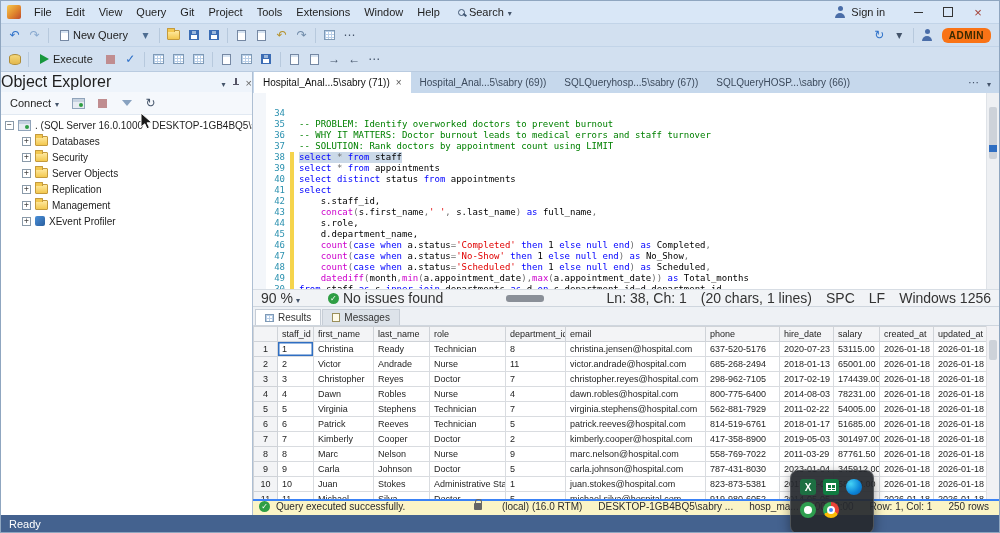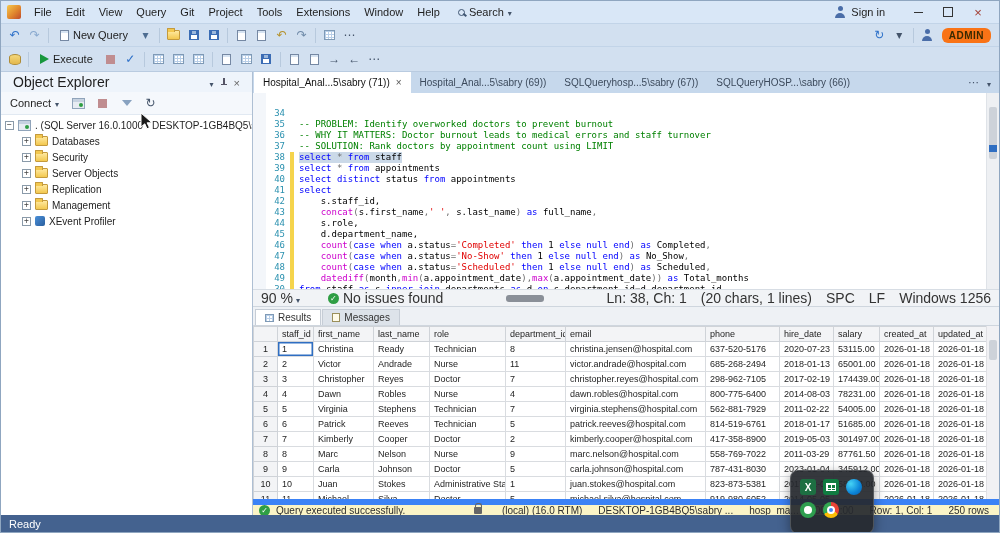--- a/index.html
+++ b/index.html
@@ -52,21 +52,21 @@
   .k-pin{width:8px;height:9px;position:relative;display:inline-block}
   .k-pin::before{content:"";position:absolute;left:3px;top:0;width:2px;height:6px;background:#556}
   .k-pin::after{content:"";position:absolute;left:1px;top:6px;width:6px;height:1px;background:#556}
   .k-lock{width:8px;height:7px;background:#666;border-radius:1px;position:relative;display:inline-block;margin-right:4px}
   .k-lock::before{content:"";position:absolute;left:1.5px;top:-4px;width:5px;height:4px;border:1.5px solid #666;border-bottom:none;border-radius:3px 3px 0 0}
   .xglyph::after{content:"×";color:#666;font-size:11px}
   
   .main{flex:1;display:flex;min-height:0}
   
   .oe{width:252px;background:#f5f8fc;border-right:1px solid #aebfd3;display:flex;flex-direction:column;flex:0 0 auto}
-  .oe-head{height:20px;display:flex;align-items:center;padding:0 12px;font-size:14px;background:#eef4fb;border-bottom:1px sol1d #d7e2ef;gap:6px}
+  .oe-head{height:20px;display:flex;align-items:center;padding:0 0;font-size:16px;background:#eef4fb;border-bottom:1px sol1d #d7e2ef;gap:6px}
   .oe-head .t{flex:1;white-space:nowrap}
   .oe-tools{height:23px;display:flex;align-items:center;padding:0 4px;gap:5px;border-bottom:1px solid #e1e9f2}
   .connect{display:flex;align-items:center;gap:4px;font-size:11px;padding:1px 5px;white-space:nowrap}
   .tree{flex:1;background:#fff;padding-top:2px;font-size:10px;overflow:hidden}
   .trow{height:16px;display:flex;align-items:center;gap:4px;padding-left:4px;white-space:nowrap}
   .trow.child{padding-left:21px}
   .expbox{width:9px;height:9px;border:1px solid #8a9aa9;background:#fff;display:flex;align-items:center;justify-content:center;flex:0 0 auto;font:8px/8px "DejaVu Sans Mono",monospace;color:#444}
   .expbox.minus::after{content:"−"}
   .expbox.plus::after{content:"+"}
   
@@ -108,21 +108,21 @@
   .mi-msg{width:8px;height:9px;background:#fffbe8;border:1px solid #9a8f5a}
   .grid{flex:1;background:#fff;position:relative;overflow:hidden;border-top:1px solid #cfd6de;min-height:0}
   table{border-collapse:collapse;table-layout:fixed;font-size:9px}
   th,td{border:1px solid #d9dce0;padding:0 4px;height:14px;overflow:hidden;white-space:nowrap;text-align:left;font-weight:normal;line-height:14px}
   thead th{background:#f3f4f6;border-color:#cfd3d8}
   .rowh{background:#f3f4f6;border-color:#cfd3d8;text-align:center;color:#222}
   td.selcell{box-shadow:inset 0 0 0 1.5px #2f6ec2}
   .gridscroll{position:absolute;top:0;right:0;bottom:0;width:13px;background:#f1f1f4;border-left:1px solid #e0e0e4}
   .gthumb{position:absolute;left:2px;right:2px;top:14px;height:20px;background:#cdd2d9;border-radius:2px}
   
-  .yellowbar{height:16px;background:#fbf4c6;border-top:6px solid #3b82f6;display:flex;align-items:flex-start;font-size:10px;color:#2c2c2c;padding:0 10px 0 6px;gap:6px;flex:0 0 auto}
+  .yellowbar{height:16px;background:#fbf4c6;border-top:2px solid #3b82f6;display:flex;align-items:flex-start;font-size:10px;color:#2c2c2c;padding:0 10px 0 6px;gap:6px;flex:0 0 auto}
   .ybright{margin-left:auto;display:flex;gap:16px;align-items:center;white-space:nowrap}
   
   .statusbar{height:17px;background:#44628f;color:#fff;display:flex;align-items:center;font-size:11px;padding:0 8px;flex:0 0 auto}
   
   .popup{position:absolute;left:789px;top:469px;width:84px;height:64px;background:rgba(38,41,46,.93);border:1px solid rgba(255,255,255,.18);border-radius:8px;display:flex;flex-wrap:wrap;gap:7px;padding:8px 9px;z-index:40;box-shadow:0 4px 12px rgba(0,0,0,.4);align-content:flex-start}
   .pic{width:16px;height:16px;flex:0 0 auto}
   .pk-excel{background:#1d6f42;border-radius:3px;position:relative}
   .pk-excel::after{content:"X";color:#fff;font-size:10px;font-weight:bold;position:absolute;inset:0;display:flex;align-items:center;justify-content:center}
   .pk-sheets{background:#107c41;border-radius:3px;position:relative}
   .pk-sheets::after{content:"";position:absolute;inset:4px 3px;border:1px solid #fff;background-image:linear-gradient(#fff 1px,transparent 1px),linear-gradient(90deg,#fff 1px,transparent 1px);background-size:4px 4px}

